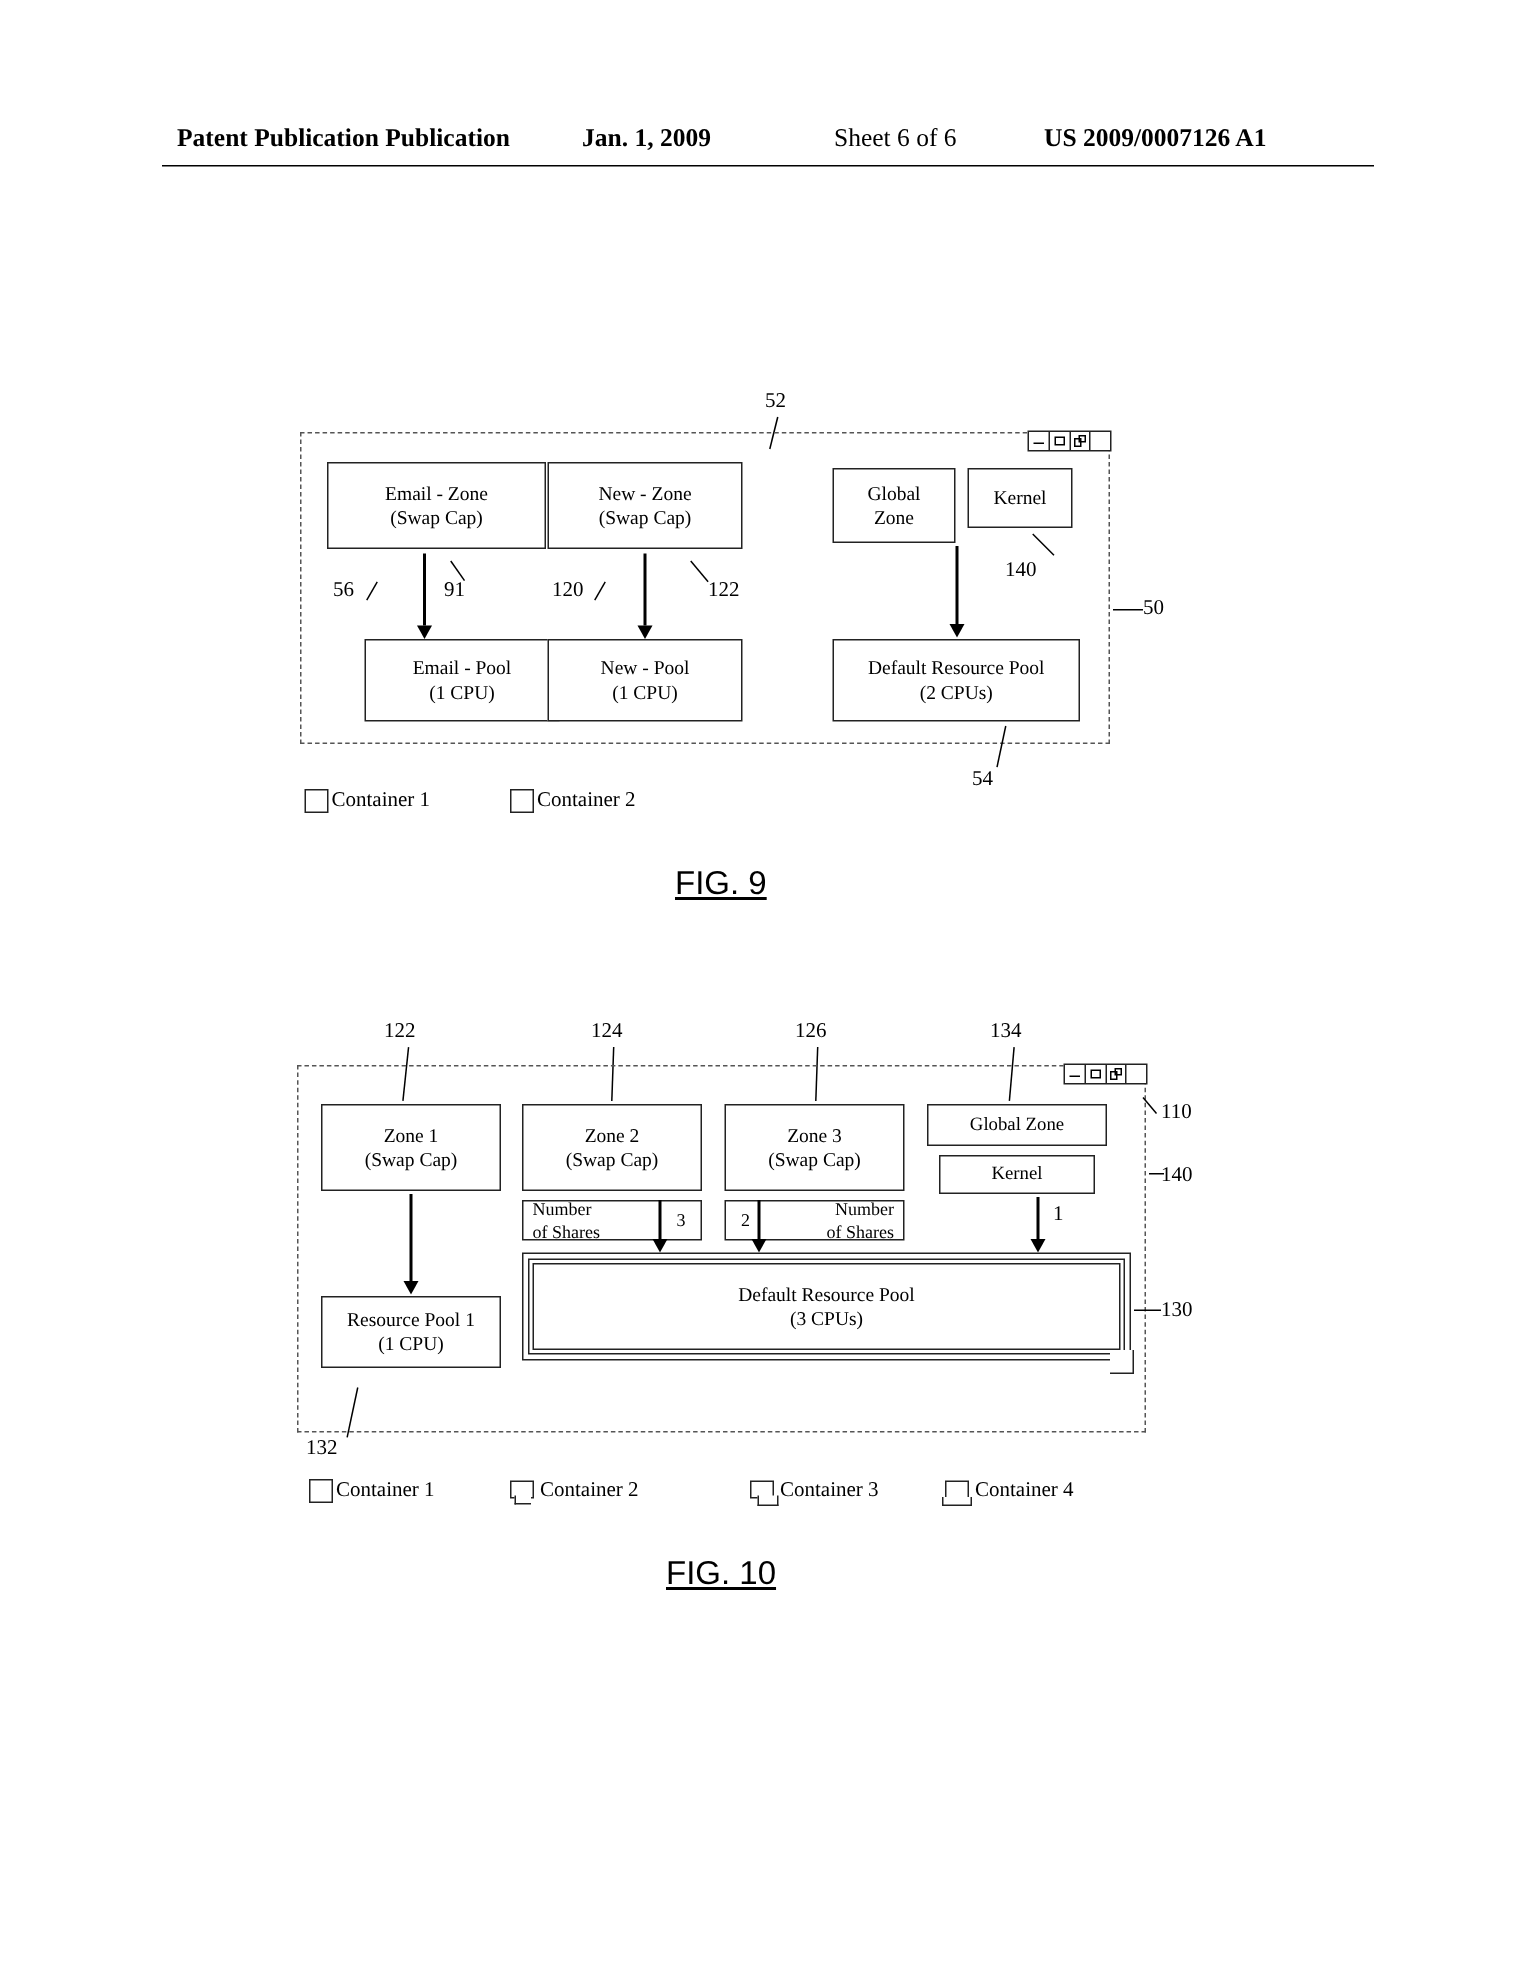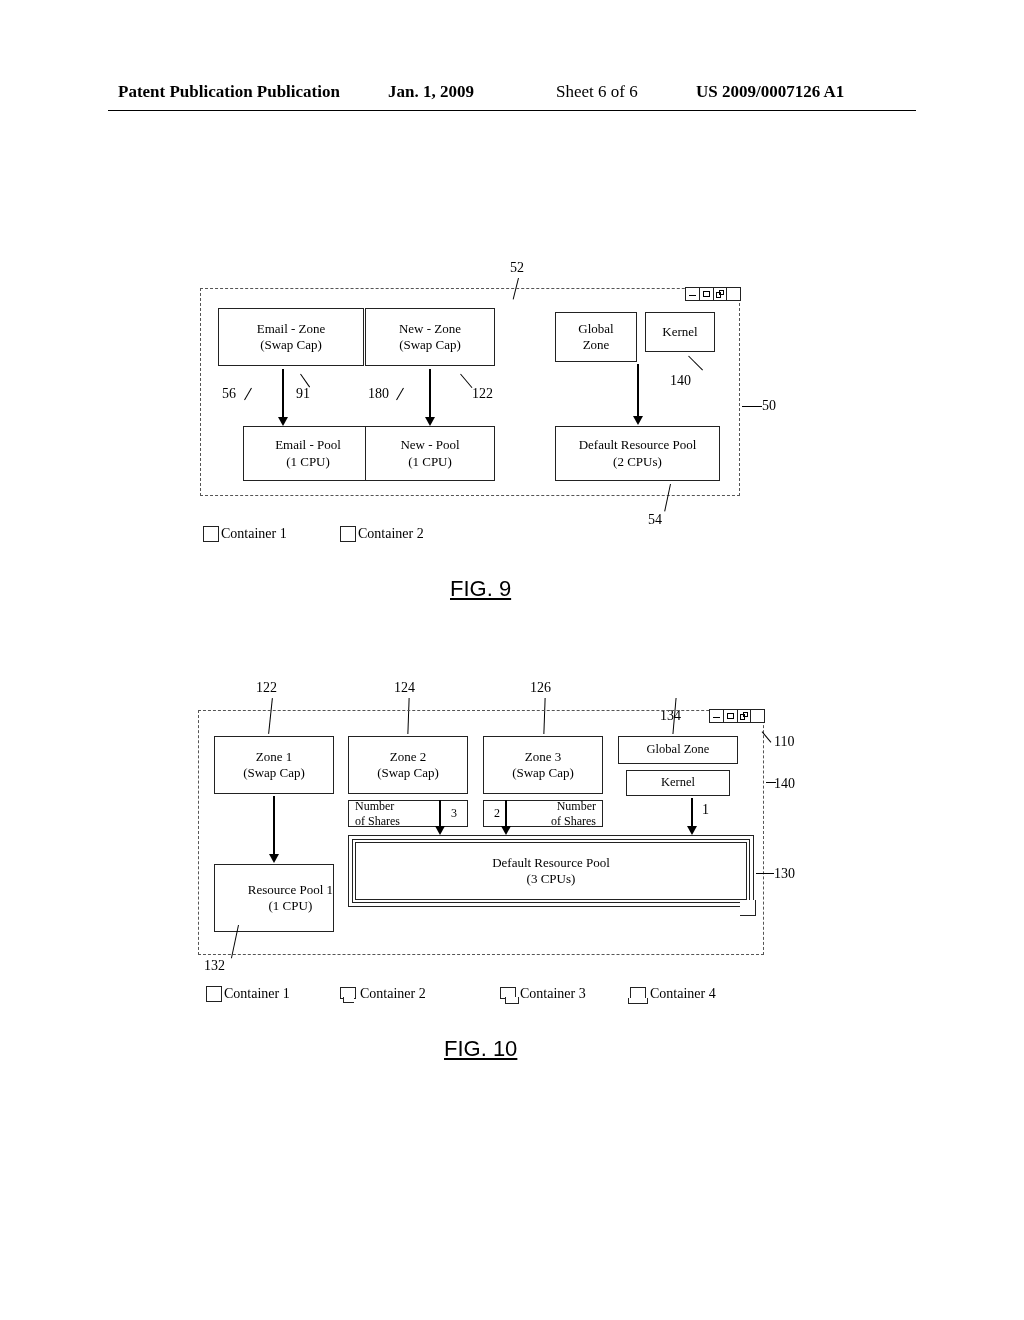--- a/index.html
+++ b/index.html
@@ -177,21 +177,21 @@
   .fig10 .pool-outer .i2 { position:absolute; inset:6px; border:1.5px solid #222; display:flex; align-items:center; justify-content:center; font-size:13px; text-align:center; line-height:1.25; }
   .fig10 .pool-outer-notch {
     position:absolute;
     right: -3px; bottom: -10px;
     width: 16px; height: 16px;
     border-right: 1.5px solid #222;
     border-bottom: 1.5px solid #222;
     background:#fff;
   }
 
-  .fig10 .rp1 { left: 16px; top: 174px; width: 120px; height: 68px; justify-content: flex-end; }
+  .fig10 .rp1 { left: 16px; top: 174px; width: 120px; height: 48px; }
 
   .fig10 .a1 { left: 76px;  top: 106px; }
   .fig10 .a1 .shaft { height: 58px; } .fig10 .a1 .head { top: 58px; }
   .fig10 .a2 { left: 242px; top: 110px; }
   .fig10 .a2 .shaft { height: 26px; } .fig10 .a2 .head { top: 26px; }
   .fig10 .a3 { left: 308px; top: 110px; }
   .fig10 .a3 .shaft { height: 26px; } .fig10 .a3 .head { top: 26px; }
   .fig10 .a4 { left: 494px; top: 108px; }
   .fig10 .a4 .shaft { height: 28px; } .fig10 .a4 .head { top: 28px; }
 
@@ -265,21 +265,21 @@
         <div class="shaft"></div>
         <div class="head"></div>
       </div>
     <div class="arrow a3">
         <div class="shaft"></div>
         <div class="head"></div>
       </div>
 
     <div class="ref-label" style="left:22px;  top:108px;">56</div>
     <div class="ref-label" style="left:96px;  top:108px;">91</div>
-    <div class="ref-label" style="left:168px; top:108px;">180</div>
+    <div class="ref-label" style="left:168px; top:108px;">120</div>
     <div class="ref-label" style="left:272px; top:108px;">122</div>
     <div class="ref-label" style="left:470px; top:95px;">140</div>
     <div class="ref-label" style="left:562px; top:120px;">50</div>
     <div class="ref-line" style="left:542px; top:128px; width:20px; height:1px;"></div>
     <div class="ref-label" style="left:448px; top:234px;">54</div>
     <div class="ref-line" style="left:470px; top:206px; width:1px; height:28px; transform:rotate(12deg); transform-origin:top;"></div>
 
     <div class="ref-line" style="left:44px;  top:108px; width:1px; height:14px; transform:rotate(30deg); transform-origin:bottom;"></div>
     <div class="ref-line" style="left:100px; top:96px;  width:1px; height:16px; transform:rotate(-35deg); transform-origin:top;"></div>
     <div class="ref-line" style="left:196px; top:108px; width:1px; height:14px; transform:rotate(30deg); transform-origin:bottom;"></div>
@@ -296,21 +296,21 @@
     <span>Container 2</span>
   </div>
 
   <div class="fig-title" style="top:576px; left:450px;">FIG. 9</div>
 
   <div class="fig10">
 
     <div class="ref-label" style="left:58px;  top:-10px;">122</div>
     <div class="ref-label" style="left:196px; top:-10px;">124</div>
     <div class="ref-label" style="left:332px; top:-10px;">126</div>
-    <div class="ref-label" style="left:462px; top:-10px;margin-top:28px;">134</div>
+    <div class="ref-label" style="left:462px; top:-10px;">134</div>
     <div class="ref-line" style="left:72px;  top:8px; width:1px; height:36px; transform:rotate(6deg);"></div>
     <div class="ref-line" style="left:210px; top:8px; width:1px; height:36px; transform:rotate(2deg);"></div>
     <div class="ref-line" style="left:346px; top:8px; width:1px; height:36px; transform:rotate(2deg);"></div>
     <div class="ref-line" style="left:476px; top:8px; width:1px; height:36px; transform:rotate(5deg);"></div>
 
     <div class="dashed-box">
       <div class="win-ctrl">
         <span class="minus"></span>
         <span class="box1"></span>
         <span class="box2"></span>

